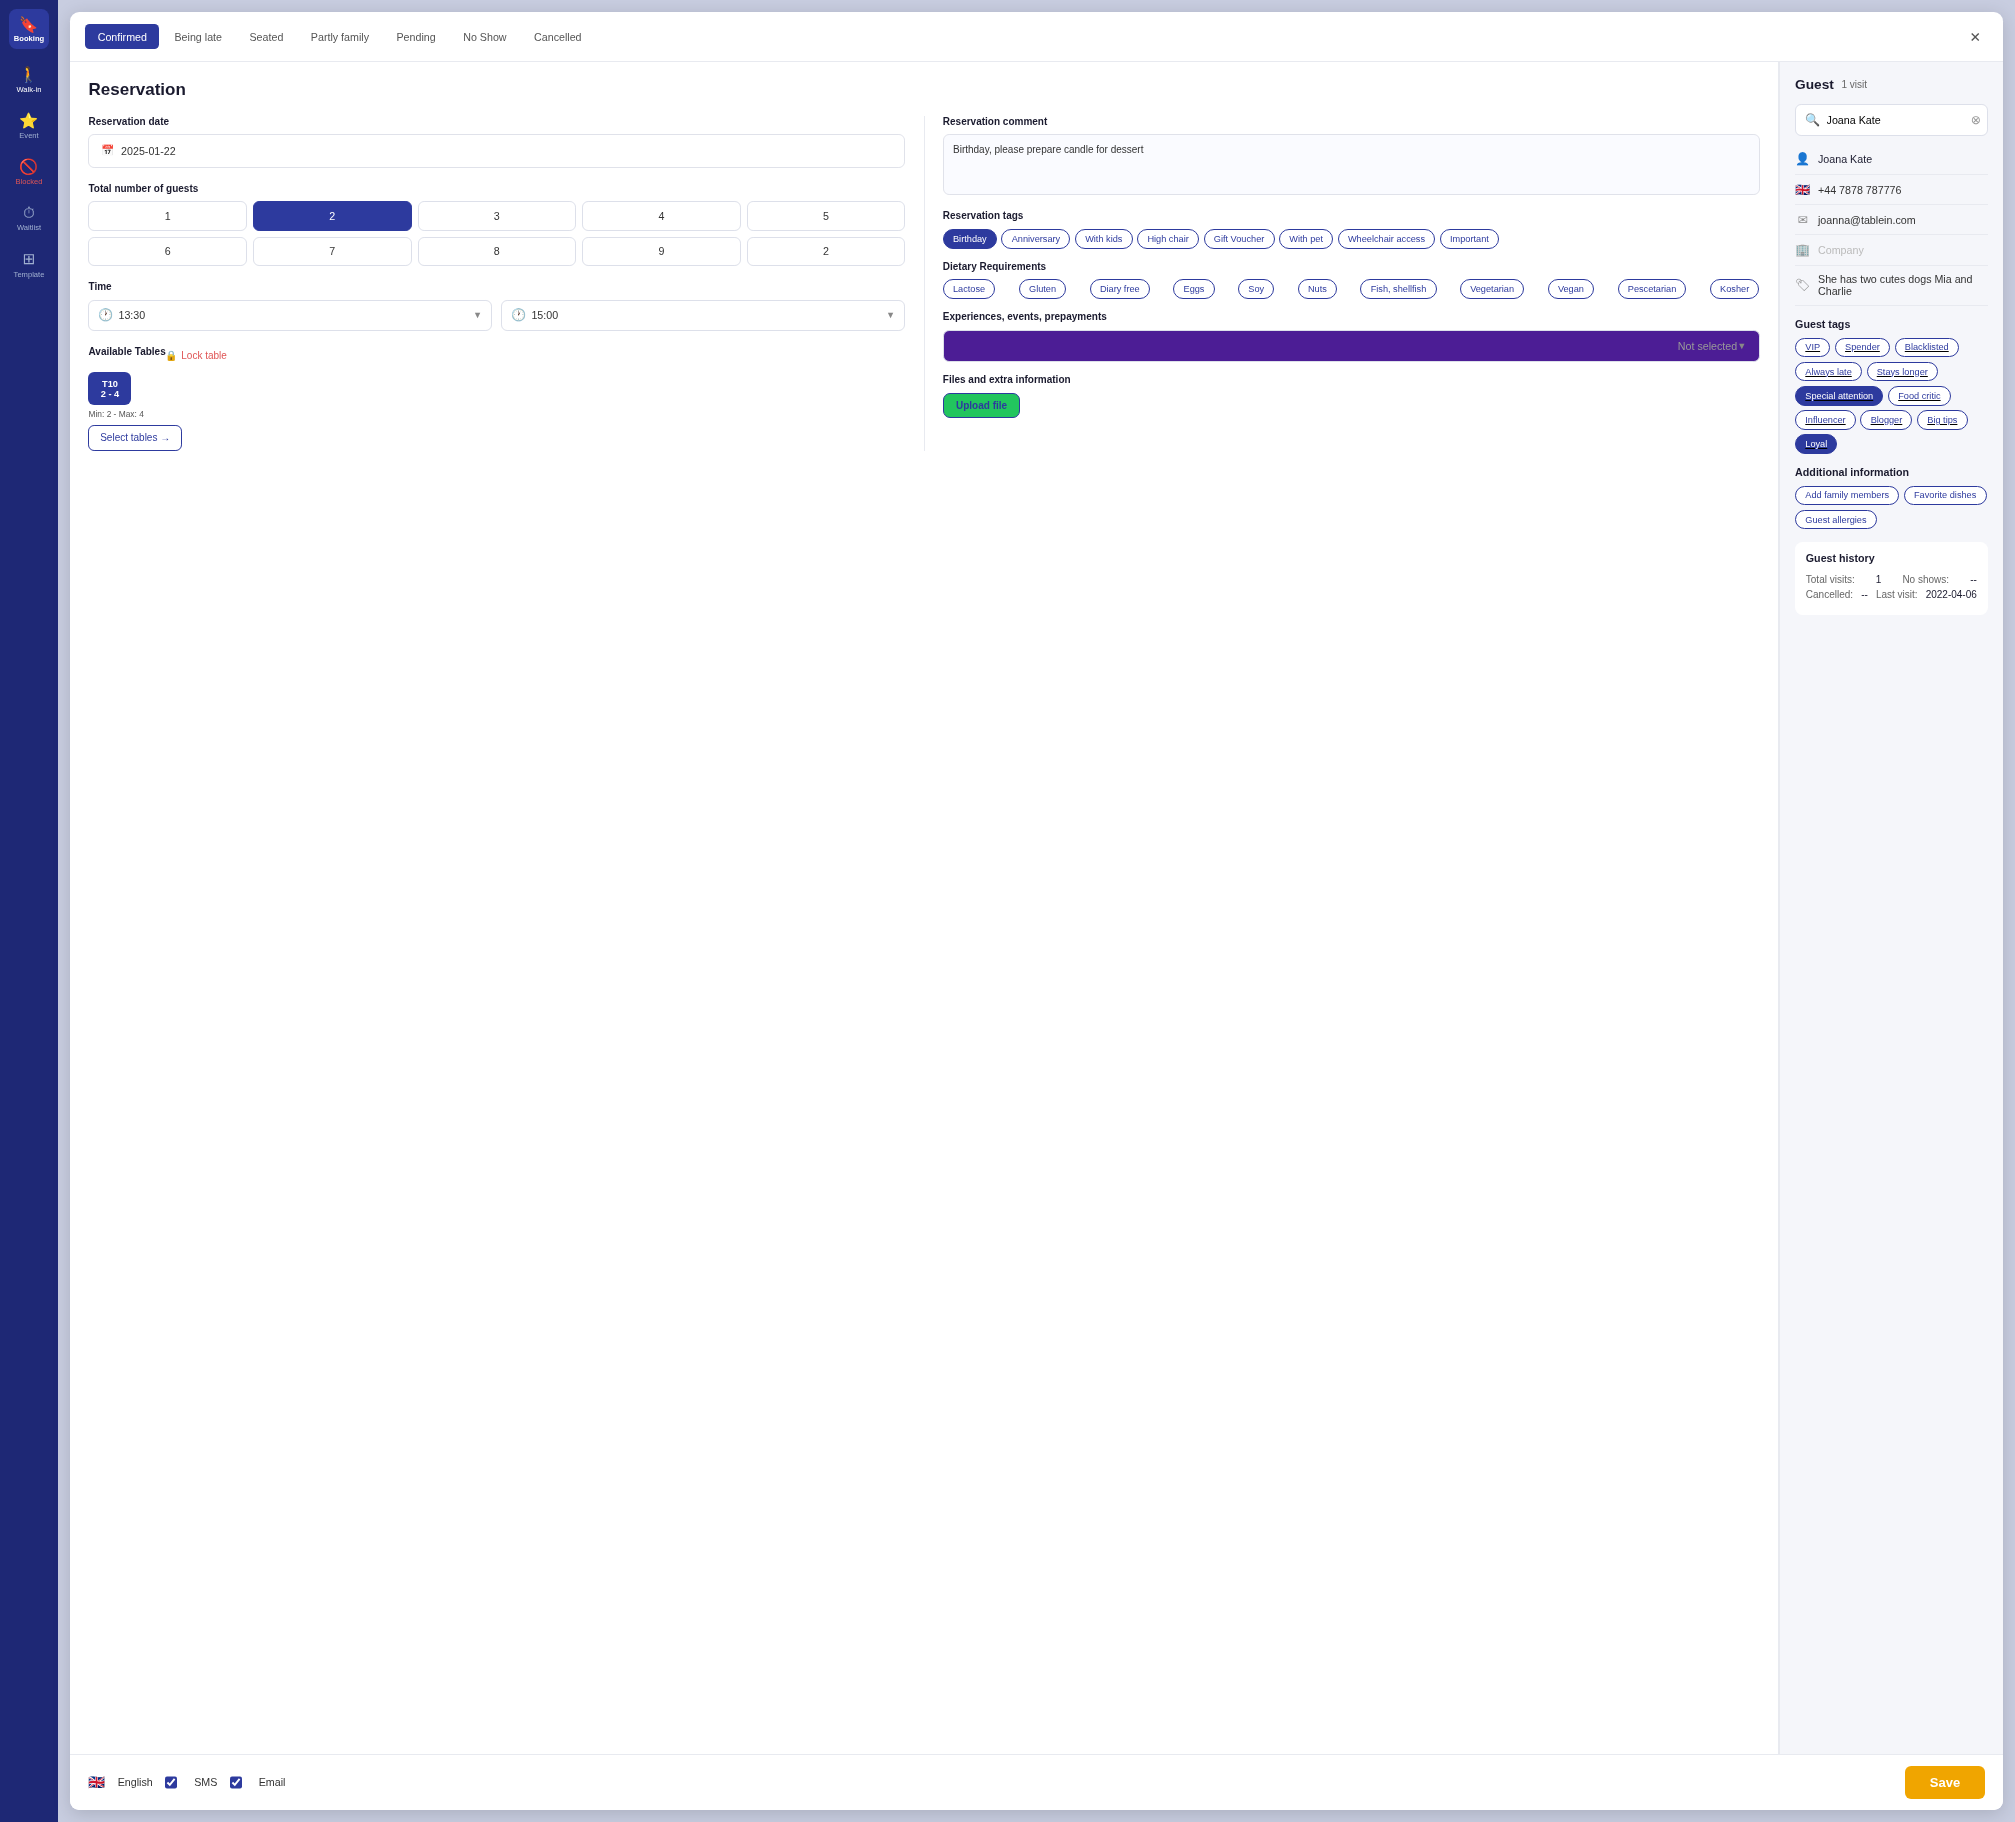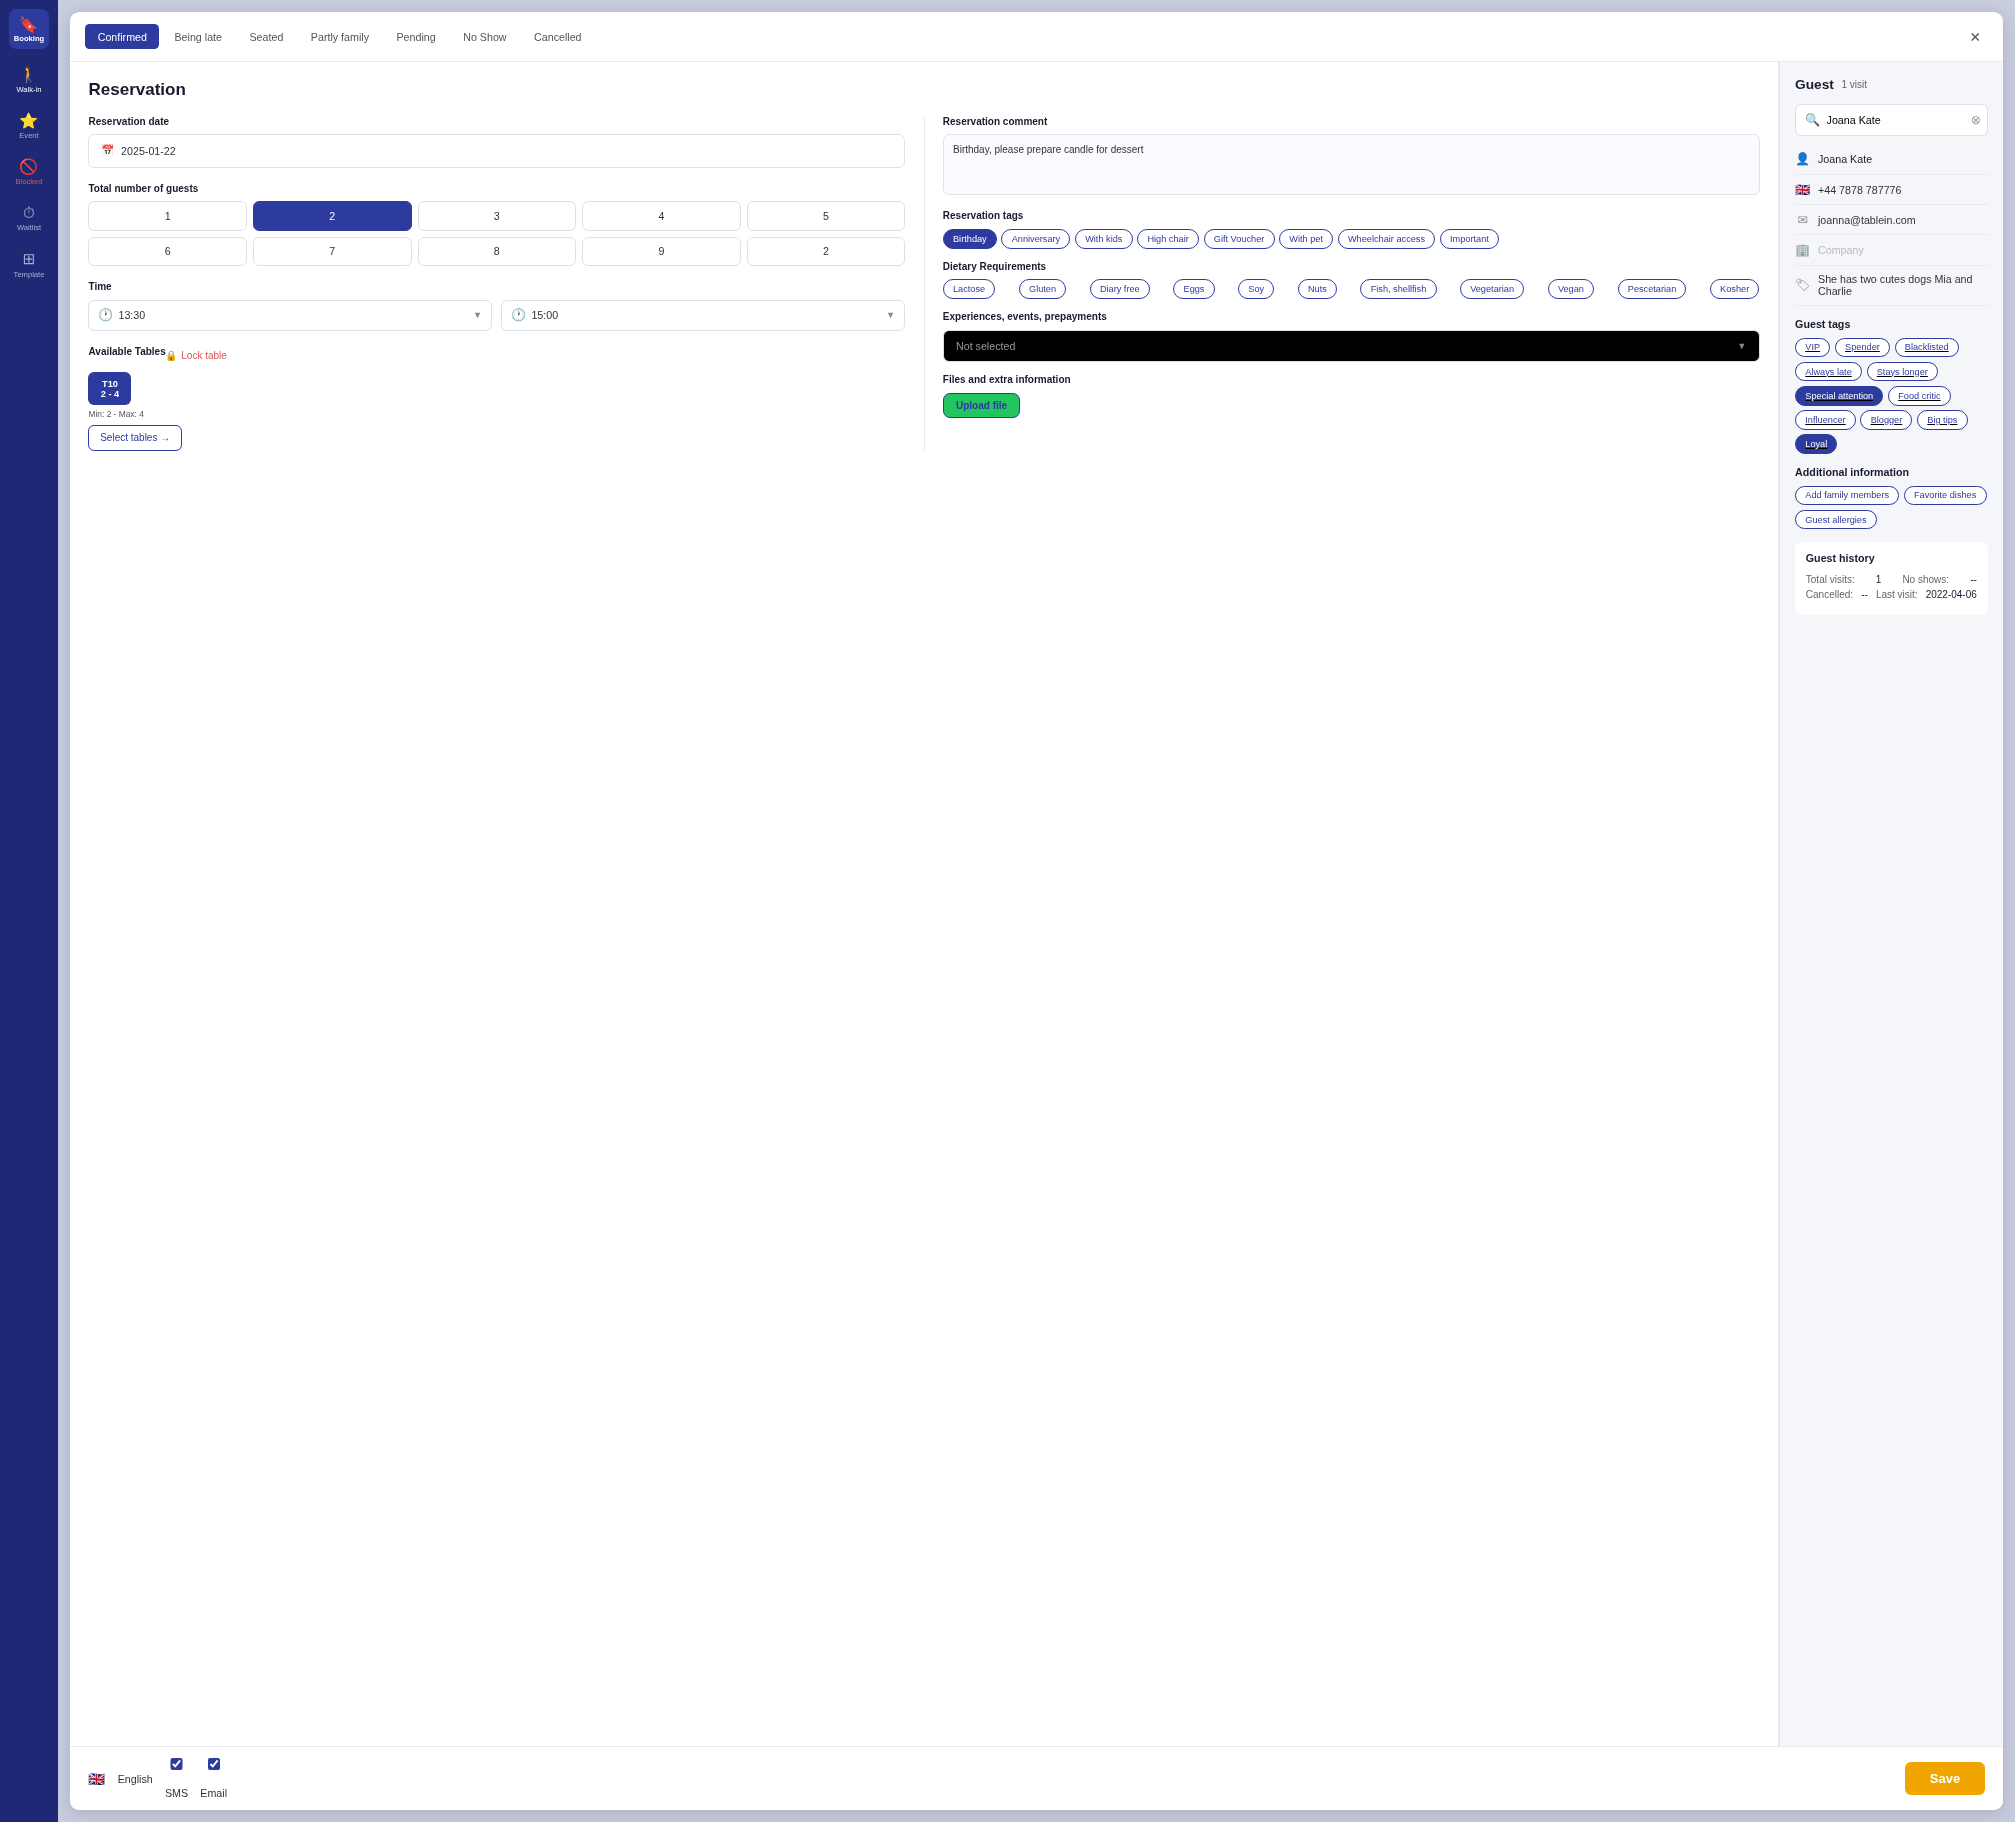--- a/index.html
+++ b/index.html
@@ -65,21 +65,21 @@
 
     
     .tags-wrap { display: flex; flex-wrap: wrap; gap: 4.6px; margin-bottom: 12.2px; }
     .tag { border: 1.1px solid #2d3a9e; border-radius: 15.3px; padding: 3.8px 9.2px; font-size: 9.2px; color: #2d3a9e; background: white; cursor: pointer; white-space: nowrap; }
     .tag.filled { background: #2d3a9e; color: white; }
 
     
     .dietary-tags { display: flex; flex-wrap: wrap; gap: 4.6px; margin-bottom: 12.2px; justify-content: space-between; }
 
     
-    .exp-select { width: 100%; border: 0.8px solid #dde0ea; border-radius: 6.1px; padding: 9.2px 12.2px; font-size: 10.7px; color: #999; background: #000000; display: flex; align-items: center; justify-content: space-between; cursor: pointer; margin-bottom: 12.2px; }
+    .exp-select { width: 100%; border: 0.8px solid #dde0ea; border-radius: 6.1px; padding: 9.2px 12.2px; font-size: 10.7px; color: #999; background: #4c1d95; display: flex; align-items: center; justify-content: flex-end; cursor: pointer; margin-bottom: 12.2px; }
 
     
     .upload-btn { border: 1.1px solid #2d3a9e; color: #2d3a9e; background: #22c55e; border-radius: 7px; padding: 6.1px 12.2px; font-size: 10px; cursor: pointer; font-weight: bold; }
 
     
     .guest-panel { width: 224px; flex-shrink: 0; background: #f5f6fa; padding: 15.3px; overflow-y: auto; border-left: 0.8px solid #e8eaf0; }
     .guest-header { display: flex; align-items: center; gap: 7.6px; margin-bottom: 12.2px; }
     .guest-title { font-size: 13.7px; font-weight: 700; color: #1a1a2e; }
     .visit-badge { font-size: 10px; color: #666; }
 
@@ -111,21 +111,21 @@
     .guest-history { margin-top: 9.2px; background: white; border-radius: 7.6px; padding: 10.7px; }
     .history-title { font-size: 10.7px; font-weight: 700; color: #1a1a2e; margin-bottom: 9.2px; }
     .history-row { display: flex; justify-content: space-between; margin-bottom: 4.6px; font-size: 10px; }
     .history-row-label { color: #666; }
     .history-row-val { color: #1a1a2e; font-weight: 500; }
 
     
     .modal-footer { display: flex; align-items: center; padding: 10.7px 18.3px; border-top: 0.8px solid #e8eaf0; gap: 12.2px; background: white; }
     .lang-flag { font-size: 13.7px; }
     .lang-label { font-size: 10.7px; color: #333; }
-    .checkbox-wrap { display: flex; align-items: center; gap: 17px; flex-direction: column; }
+    .checkbox-wrap { display: flex; align-items: center; gap: 17px; }
     .checkbox-wrap input[type=checkbox] { accent-color: #2d3a9e; width: 12.2px; height: 12.2px; }
     .checkbox-label { font-size: 10.7px; color: #333; }
     .save-btn { margin-left: auto; background: #f0a500; color: white; border: none; border-radius: 6.1px; padding: 9.2px 24.4px; font-size: 13px; font-weight: 600; cursor: pointer; }
 
     .chevron { font-size: 9.2px; color: #888; }
 
     .two-col { display: flex; gap: 18.3px; }
     .left-col { flex: 1; border-right: 0.8px solid #e8eaf0; padding-right: 18.3px; }
     .right-col { flex: 1; }
   </style>

